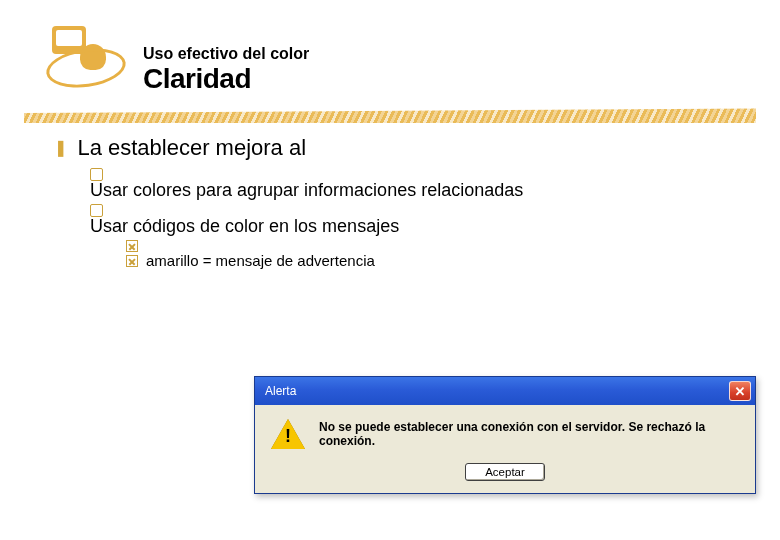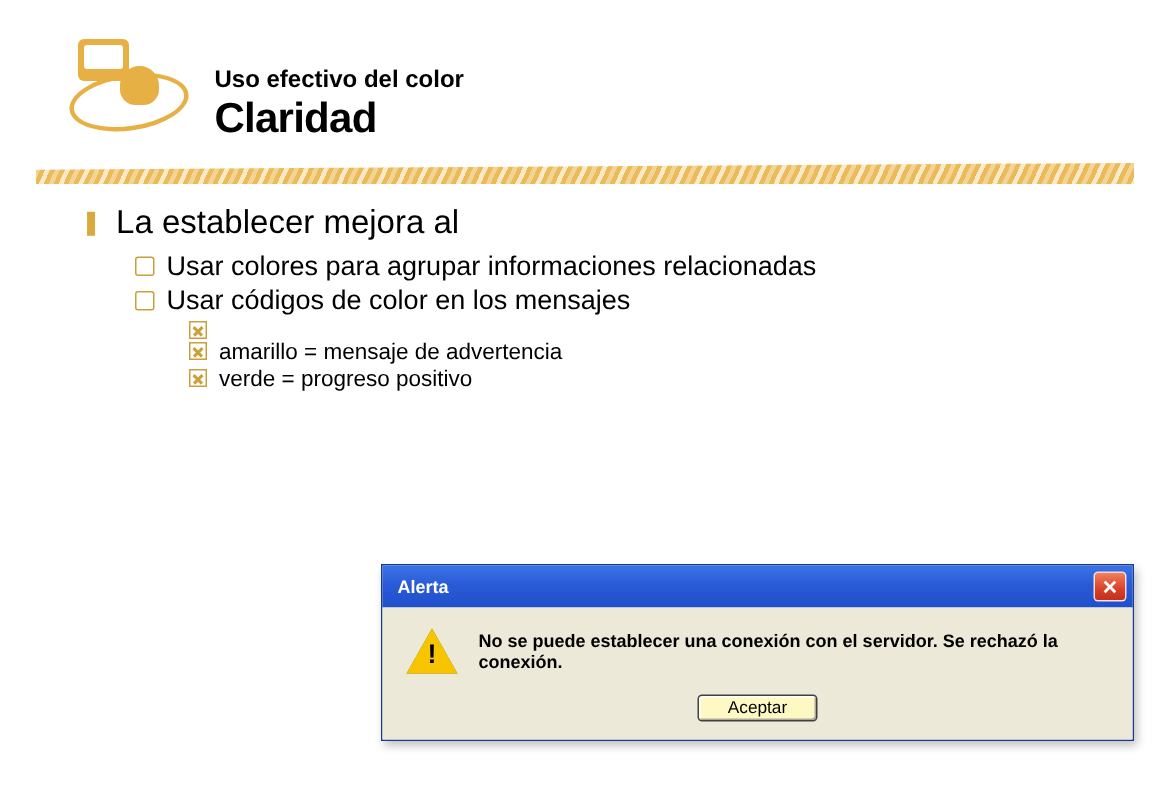--- a/index.html
+++ b/index.html
@@ -88,20 +88,21 @@
     align-items: baseline;
     font-size: 22px;
     margin-bottom: 6px;
   }
   .l2 {
     display: flex;
     align-items: baseline;
     font-size: 18px;
     margin-left: 36px;
     margin-bottom: 2px;
+    flex-direction: column;
   }
   .l3 {
     display: flex;
     align-items: baseline;
     font-size: 15px;
     margin-left: 72px;
     margin-bottom: 1px;
   }
   .b1, .b2, .b3 { display:inline-block; flex:0 0 auto; }
   .b1 {
@@ -150,21 +151,21 @@
     height: 28px;
     background: linear-gradient(to bottom,#3b74e6 0%,#2a5bd7 45%,#1f4fc9 100%);
     display: flex;
     align-items: center;
     justify-content: space-between;
     padding: 0 4px 0 10px;
   }
   .dlg-title-text {
     color: #fff;
     font-size: 12px;
-    font-weight: bold;
+    font-weight: normal;
   }
   .dlg-close {
     width: 22px; height: 20px;
     background: linear-gradient(to bottom,#f08060,#d8402a 60%,#c3301d);
     border: 1px solid #ffffffcc;
     border-radius: 3px;
     display:flex;align-items:center;justify-content:center;
     cursor: pointer;
   }
   .dlg-close-x {
@@ -204,21 +205,21 @@
     color: #000;
   }
   .dlg-btnrow {
     display:flex; justify-content:center;
     margin-top: 14px;
   }
   .dlg-btn {
     min-width: 80px;
     padding: 2px 14px;
     font-size: 11.5px;
-    background: #fef9c3;
+    background: #ffffff;
     border: 1px solid #404040;
     border-radius: 3px;
     box-shadow: inset 1px 1px 0 #fff, inset -1px -1px 0 #aca899;
     cursor: pointer;
     text-align:center;
   }
 </style>
 </head>
 <body>
 
@@ -248,24 +249,20 @@
   <div class="l2">
     <span class="b2"></span>
     <span>Usar códigos de color en los mensajes</span>
   </div>
   <div class="l3">
     <span class="b3"></span>
   </div>
   <div class="l3">
     <span class="b3"></span>
     <span>amarillo = mensaje de advertencia</span>
-  </div>
-  <div class="l3">
-    <span class="b3"></span>
-    <span>verde = progreso positivo</span>
   </div>
 </div>
 
 <div class="dialog">
   <div class="dlg-title">
     <span class="dlg-title-text">Alerta</span>
     <div class="dlg-close">
       <span class="dlg-close-x">✕</span>
     </div>
   </div>

